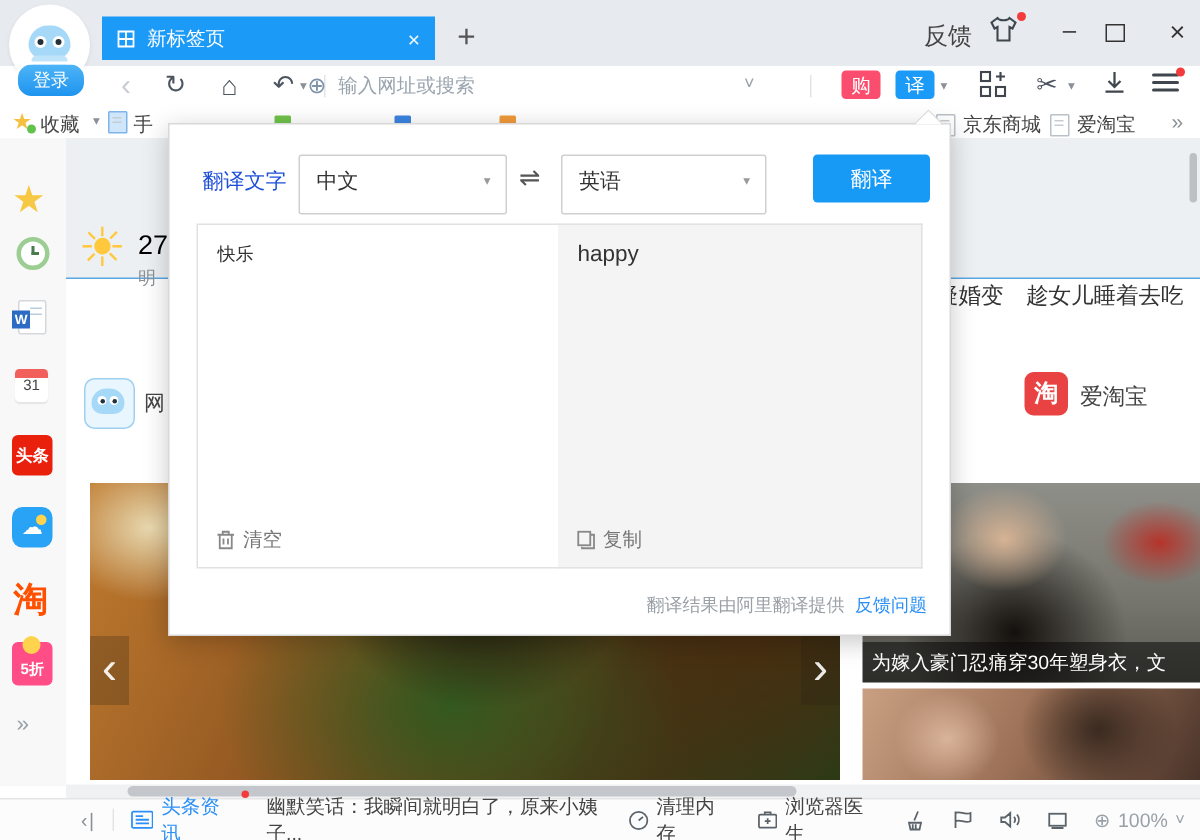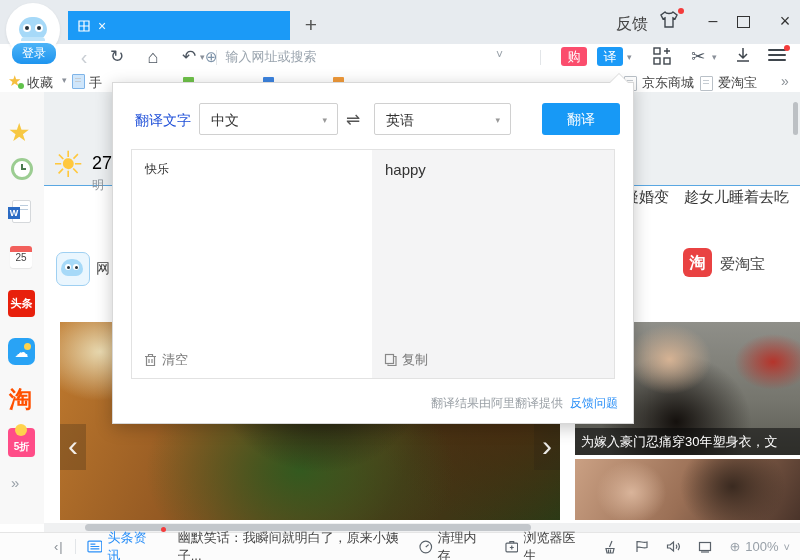--- a/index.html
+++ b/index.html
@@ -123,21 +123,21 @@
       linear-gradient(120deg, #caa083 0%, #9a6f55 50%, #4a342a 100%);}
 
   
   .popup{left:112px;top:82px;width:520px;height:340px;background:#fff;border:1px solid #d8d8d8;z-index:50;
          box-shadow:0 4px 16px rgba(0,0,0,.22);}
   .popup .arrow-o{position:absolute;left:496px;top:-10px;width:0;height:0;
          border-left:10px solid transparent;border-right:10px solid transparent;border-bottom:10px solid #d8d8d8;}
   .popup .arrow-i{position:absolute;left:497px;top:-9px;width:0;height:0;
          border-left:9px solid transparent;border-right:9px solid transparent;border-bottom:9px solid #fff;}
   .tr-title{position:absolute;left:22px;top:29px;font-size:14px;color:#1d4ed8;}
-  .sel{position:absolute;top:20px;height:32px;border:1px solid #d0d0d0;border-radius:2px;background:#fff;
+  .sel{position:absolute;top:20px;height:40px;border:1px solid #d0d0d0;border-radius:2px;background:#fff;
        font-size:14px;color:#333;line-height:32px;padding-left:11px;box-sizing:border-box;}
   .sel .sc{position:absolute;right:10px;top:0;color:#999;font-size:9px;}
   .sel.s1{left:86px;width:139px;}
   .sel.s2{left:261px;width:137px;}
   .swap{position:absolute;left:233px;top:26px;font-size:17px;color:#555;}
   .gobtn{position:absolute;left:429px;top:20px;width:78px;height:32px;background:#1799f6;color:#fff;border-radius:3px;
          font-size:14px;text-align:center;line-height:32px;}
   .box{position:absolute;top:66px;height:230px;border:1px solid #e2e2e2;box-sizing:border-box;}
   .box.src{left:18px;width:242px;background:#fff;}
   .box.dst{left:259px;width:243px;background:#f4f4f5;border-left:none;}
@@ -173,20 +173,21 @@
     </div>
   </div>
   <div class="abs login">登录</div>
 
   <div class="abs tab">
     <span class="tab-grid">
       <svg width="12" height="12" viewBox="0 0 12 12">
           <path d="M1 1h10v10H1z M1 6h10 M6 1v10" fill="none" stroke="#fff" stroke-width="1.2"></path>
         </svg>
     </span>
+    <span class="tab-title">新标签页</span>
     <span class="tab-close">×</span>
   </div>
   <div class="abs newtab">+</div>
 
   <div class="abs feedback">反馈</div>
   <div class="abs skin">
     <svg width="22" height="20" viewBox="0 0 22 20">
         <path d="M7 2 L3 5 L5 9 L7 8 V17 H15 V8 L17 9 L19 5 L15 2 C14 4 8 4 7 2 Z" fill="none" stroke="#3f464d" stroke-width="1.4"></path>
       </svg>
     <span class="reddot" style="right:-2px;top:-2px;"></span>
@@ -267,21 +268,21 @@
       <i class="h1"></i>
       <i class="h2"></i>
     </div>
   <div class="abs word">
     <i style="top:4px;"></i>
       <i style="top:8px;"></i>
       <span class="w">W</span>
   </div>
   <div class="abs cal">
     <span class="top"></span>
-      <span class="day">25</span>
+      <span class="day">31</span>
   </div>
   <div class="abs tt">头条</div>
   <div class="abs wx">☁<span class="sun"></span></div>
   <div class="abs tao-side">淘</div>
   <div class="abs dz">5折</div>
   <div class="abs dz coin" style="left:15px;top:424px;width:12px;height:12px;background:#ffd34d;border-radius:50%;line-height:12px;"></div>
   <div class="abs side-more">»</div>
 
   <div class="abs content">
     <div class="c-top"></div>

